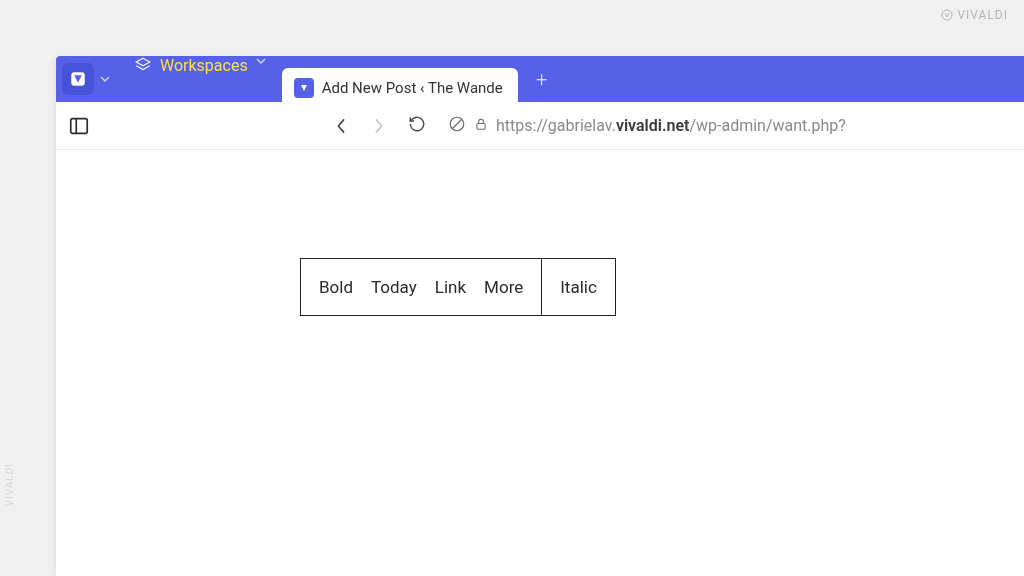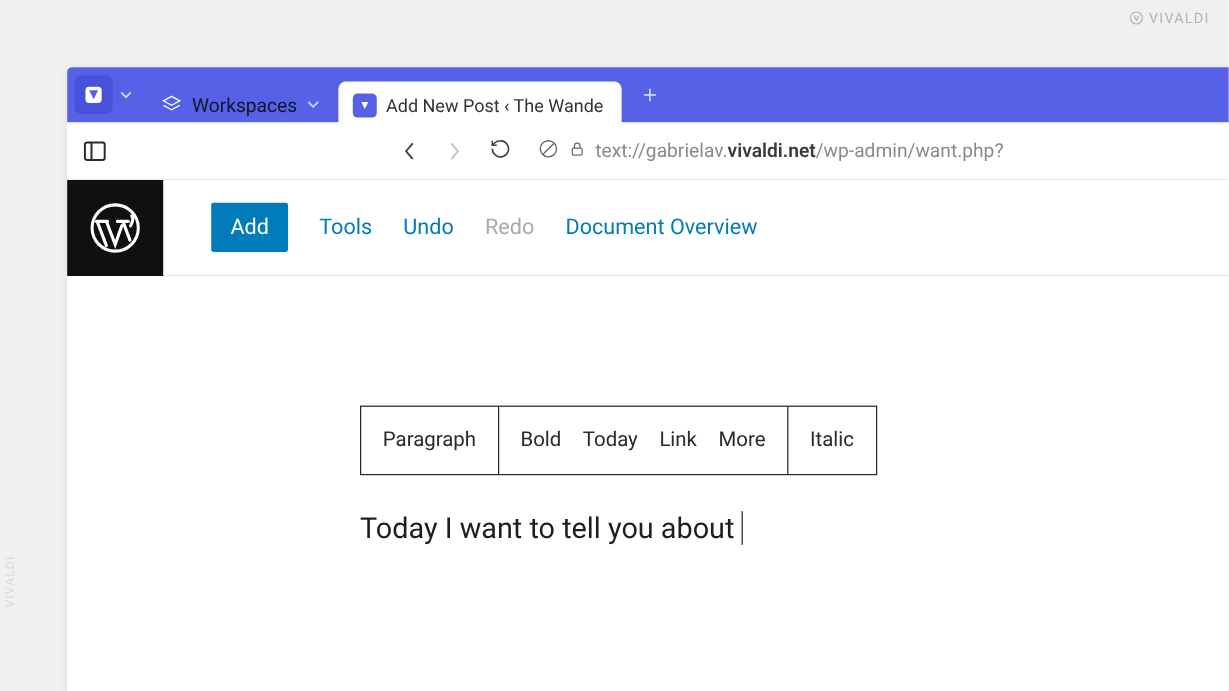--- a/index.html
+++ b/index.html
@@ -43,22 +43,22 @@
   }
   .viv-btn {
     width: 32px; height: 32px; border-radius: 6px;
     background: #4752d9;
     display: flex; align-items: center; justify-content: center;
     color: #fff;
   }
   .viv-btn svg { width: 18px; height: 18px; }
   .down-caret { color: #cfd3ff; padding: 0 4px; display: flex; align-items: center; }
   .workspaces {
-    display: flex; align-items: center; gap: 8px;
-    color: #0f172a; font-size: 16px; padding: 16px 14px 0 18px;
+    display: flex; gap: 8px;
+    color: #fde047; font-size: 16px; padding: 0 14px 0 18px;
     height: 46px; font-weight: 400;
   }
   .workspaces .ws-icon { font-size: 16px; opacity: 0.95; }
   .tab {
     background: #fff;
     height: 40px; margin-top: 18px;
     border-top-left-radius: 6px; border-top-right-radius: 6px;
     display: flex; align-items: center; gap: 8px;
     padding: 0 12px;
     min-width: 236px;
@@ -242,58 +242,36 @@
             <line x1="6" y1="18" x2="18" y2="6"></line>
           </svg>
       </span>
       <span class="lock">
         <svg width="14" height="14" viewBox="0 0 24 24" fill="none" stroke="#6a6a6a" stroke-width="1.8">
             <rect x="5" y="11" width="14" height="10" rx="2"></rect>
             <path d="M8 11V8a4 4 0 0 1 8 0v3"></path>
           </svg>
       </span>
       <span class="url-text">
-        <span>text://gabrielav.</span><b>vivaldi.net</b><span>/wp-admin/want.php?</span>
+        <span>https://gabrielav.</span><b>vivaldi.net</b><span>/wp-admin/want.php?</span>
       </span>
     </div>
   </div>
 
   <div class="wp-area">
-    <div class="wp-topbar">
-      <div class="wp-logo">
-        <svg viewBox="0 0 24 24" fill="none" stroke="#fff" stroke-width="1.4">
-          <circle cx="12" cy="12" r="10.5"></circle>
-          <path d="M3.5 9h5M3.8 9l4.2 11M8 9l4 10.5L15 11M13 9h5M15.5 9l3.2 8.5M19.5 6.5c1 1.2 0.3 3-0.5 4.5" stroke-linecap="round"></path>
-        </svg>
-      </div>
-      <div class="wp-tools">
-        <span class="wp-add">Add</span>
-        <span class="wp-link">Tools</span>
-        <span class="wp-link">Undo</span>
-        <span class="wp-disabled">Redo</span>
-        <span class="wp-link">Document Overview</span>
-      </div>
-    </div>
 
     <div class="canvas">
       <div class="block-toolbar">
-        <div class="seg">
-          <span>Paragraph</span>
-        </div>
         <div class="seg">
           <span>Bold</span>
           <span>Today</span>
           <span>Link</span>
           <span>More</span>
         </div>
         <div class="seg">
           <span>Italic</span>
         </div>
       </div>
 
-      <div class="editor-line">
-        <span>Today I want to tell you about</span>
-        <span class="caret"></span>
-      </div>
     </div>
   </div>
 
 </div>
 
 </body></html>

